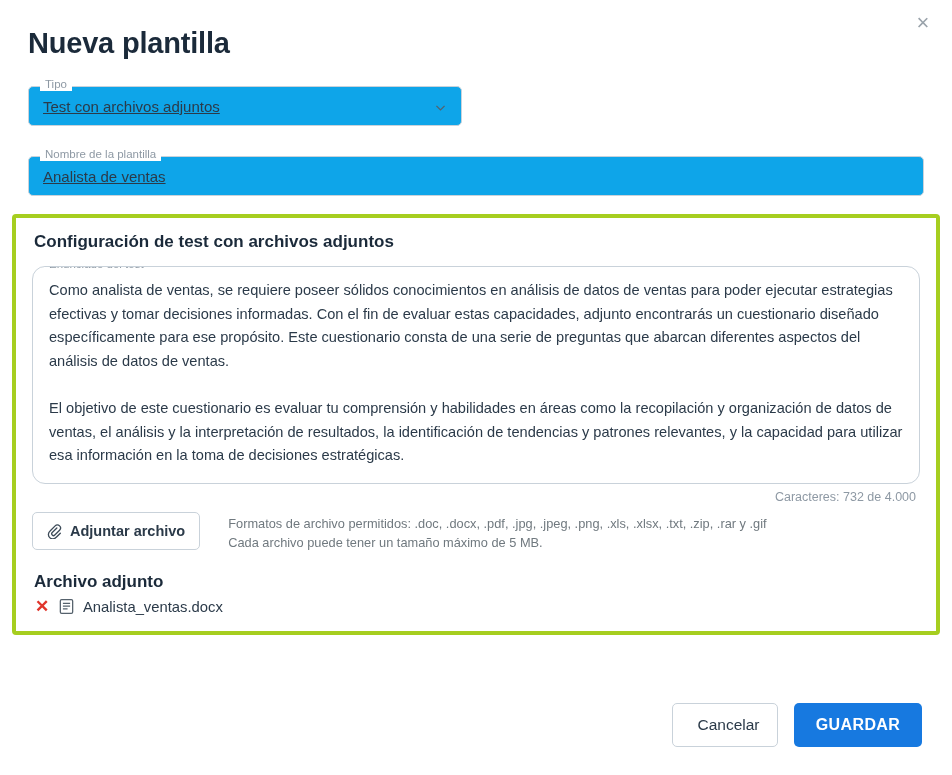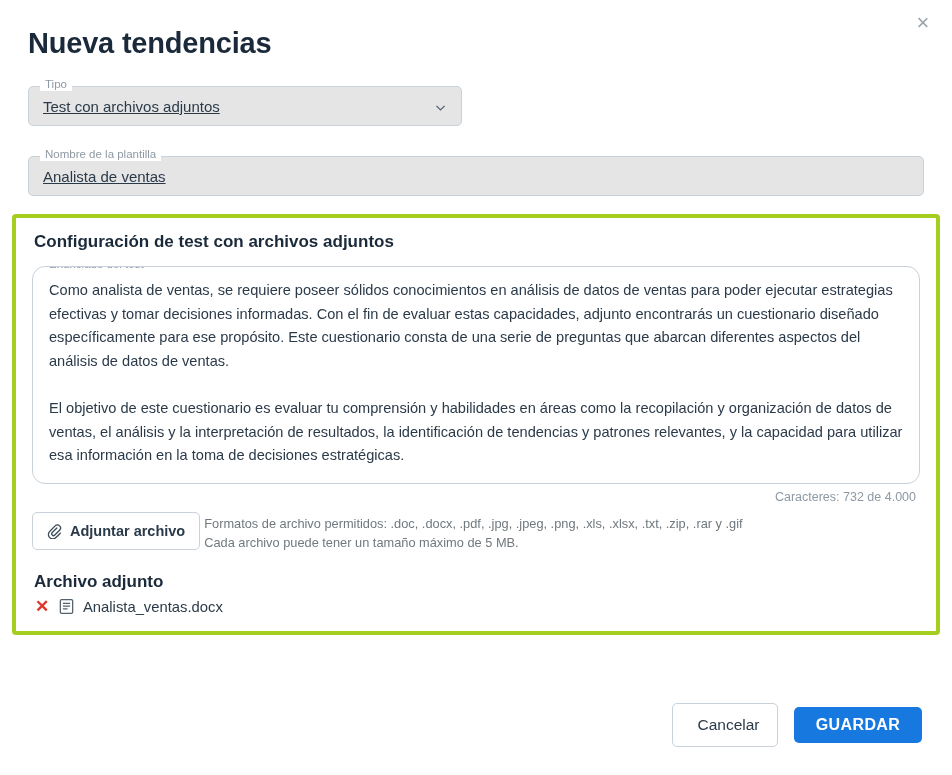--- a/index.html
+++ b/index.html
@@ -50,21 +50,21 @@
     font-weight: bold;
     color: #1b2a3a;
     letter-spacing: -0.2px;
   }
 
   
   .field {
     position: relative;
     border: 1px solid #c9d2da;
     border-radius: 5px;
-    background: #e5e5e5;
+    background: #0ea5e9;
     height: 40px;
     display: flex;
     align-items: center;
     padding: 0 14px;
   }
   .field-legend {
     position: absolute;
     top: -8px;
     left: 11px;
     background: #fff;
@@ -141,21 +141,21 @@
     text-align: right;
     font-size: 12.5px;
     color: #8e99a4;
     margin: 6px 4px 0 0;
   }
 
   .attach-row {
     display: flex;
     align-items: flex-start;
     margin-top: 8px;
-    gap: 4px;
+    gap: 28px;
   }
   .attach-btn {
     border: 1px solid #c9d2da;
     border-radius: 5px;
     background: #fff;
     height: 38px;
     padding: 0 14px;
     display: inline-flex;
     align-items: center;
     gap: 8px;
@@ -223,37 +223,37 @@
     color: #2b3a49;
     cursor: pointer;
     font-family: "Liberation Sans", sans-serif;
     padding-left: 13px;
   }
   .btn-save {
     border: none;
     background: #1779e0;
     color: #fff;
     border-radius: 5px;
-    height: 36px;
+    height: 44px;
     min-width: 128px;
     font-size: 16px;
     font-weight: bold;
     letter-spacing: 0.4px;
     cursor: pointer;
     font-family: "Liberation Sans", sans-serif;
   }
 </style>
 </head>
 <body>
 
 <div class="modal">
 
   <button class="close-btn">×</button>
 
-  <h1 class="title">Nueva tendencias</h1>
+  <h1 class="title">Nueva plantilla</h1>
 
   <div class="row-1">
     <div class="field">
       <span class="field-legend">Tipo</span>
       <span class="field-value">Test con archivos adjuntos</span>
       <span class="chevron">
         <svg viewBox="0 0 16 16" fill="none" stroke="currentColor" stroke-width="1.6">
             <path d="M3 6l5 5 5-5"></path>
           </svg>
       </span>

